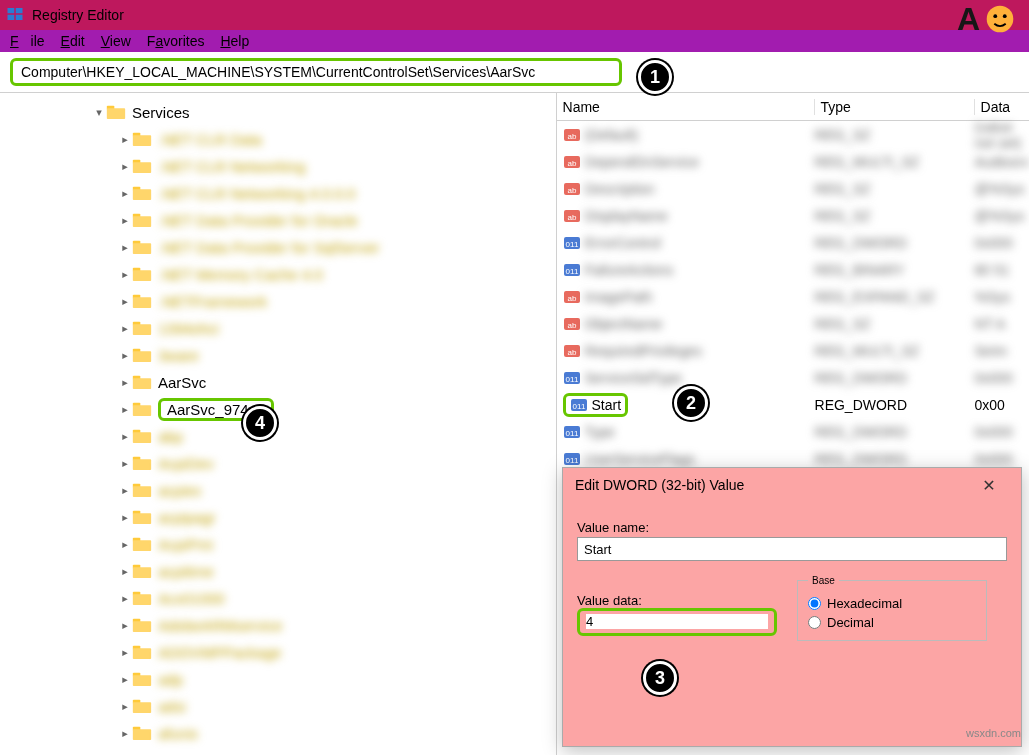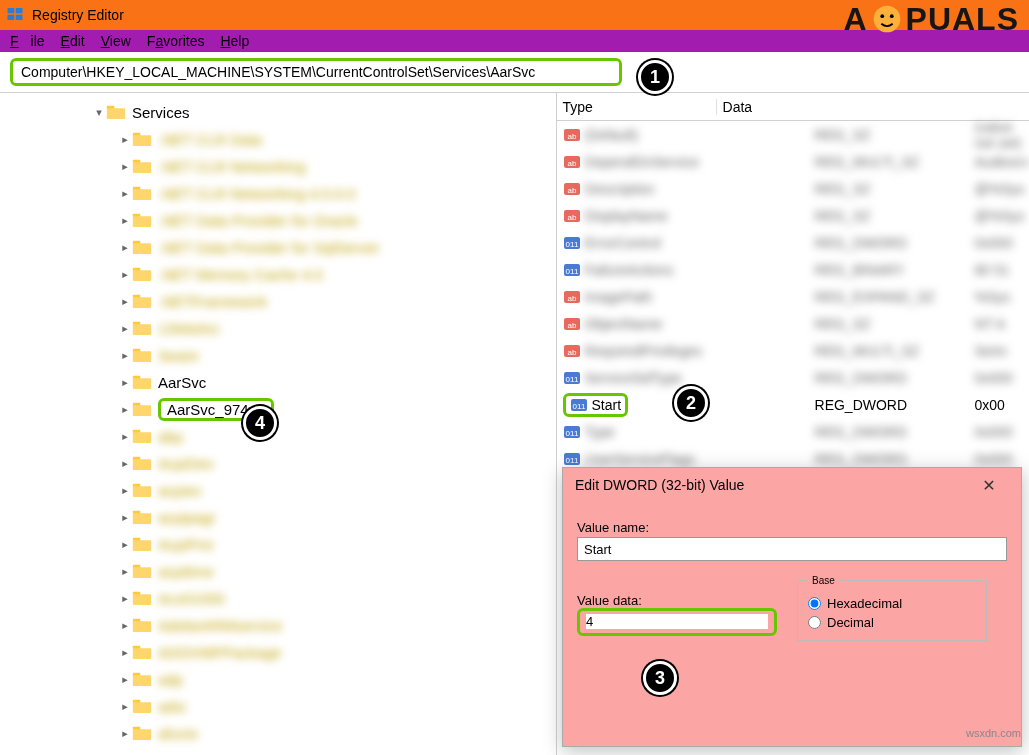--- a/index.html
+++ b/index.html
@@ -1,19 +1,19 @@
 <!DOCTYPE html>
 <html><head>
 <meta charset="utf-8">
 <style>
   * { box-sizing: border-box; margin: 0; padding: 0; font-family: "Segoe UI", Tahoma, sans-serif; }
   body { background: #fff; width: 1029px; height: 755px; overflow: hidden; position: relative; font-size: 14px; }
 
   
-  .titlebar { height: 30px; display: flex; align-items: center; padding: 0 6px; background:#f97316;}
+  .titlebar { height: 30px; display: flex; align-items: center; padding: 0 6px; background:#be185d;}
   .titlebar svg { width:18px; height:18px; margin-right:8px;}
   .titlebar-text { font-size:14px; color:#000; }
 
   
   .menubar { height:22px; display:flex; align-items:center; padding:0 4px; gap:4px; background:#a21caf;}
   .menubar span { font-size:14px; color:#000; padding:0 6px; cursor:default;}
   .menubar span u { text-decoration: underline; }
 
   
   .addrwrap { padding:6px 10px; position:relative;}
@@ -320,20 +320,21 @@
               <rect class="body" x="1" y="5" width="22" height="13" rx="1"></rect>
             </svg></span>
           <span class="label">afunix</span>
         </div>
       </div>
 
   </div>
 
   <div class="list">
     <div class="listhdr">
+      <div class="col-name">Name</div>
       <div class="col-type">Type</div>
       <div class="col-data">Data</div>
     </div>
     <div class="listbody">
       <div id="list-before">
           <div class="listrow blur">
             <div class="cell-name">
               <span class="reg-icon"><svg viewBox="0 0 18 18">
                   <rect x="1" y="3" width="16" height="12" rx="2" fill="#e86a5e"></rect>
                   <text x="9" y="13" text-anchor="middle" font-size="8" fill="#fff">ab</text>
@@ -526,16 +527,15 @@
 <div class="badge" style="left:243px; top:406px;">4</div>
 
 <div class="brand">
   <span>A</span>
   <svg viewBox="0 0 40 40">
       <circle cx="20" cy="20" r="14" fill="#ffb03a"></circle>
       <circle cx="15" cy="17" r="2" fill="#000"></circle>
       <circle cx="25" cy="17" r="2" fill="#000"></circle>
       <path d="M14 25 Q20 30 26 25" stroke="#000" stroke-width="2" fill="none"></path>
     </svg>
-  <span>PUALS</span>
 </div>
 
 <div class="wm">wsxdn.com</div>
 
 </body></html>

